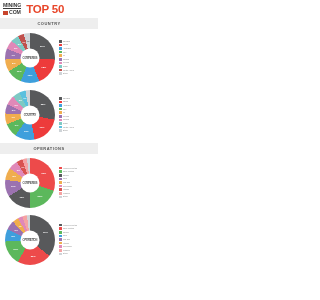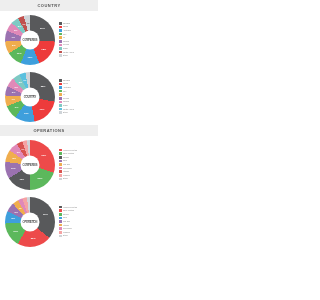--- a/index.html
+++ b/index.html
@@ -189,20 +189,30 @@
     overflow: hidden;
     text-overflow: clip;
     line-height: 3px;
   }
 </style>
 </head>
 <body>
 
 <div class="page">
 
+  <div class="header">
+    <div class="logo">
+      <span class="logo-mining">MINING</span>
+      <span class="logo-bottom">
+        <span class="logo-dot"></span>
+        <span class="logo-com">COM</span>
+      </span>
+    </div>
+    <div class="top50">TOP 50</div>
+  </div>
 
   <div class="section-band">
     <span class="section-band-label">COUNTRY</span>
   </div>
 
   <div class="chart-block">
     <div class="donut-wrap">
       <div class="donut" style="background: conic-gradient(rgb(88, 89, 91) 0%, rgb(88, 89, 91) 26%, rgb(237, 59, 59) 26%, rgb(237, 59, 59) 44%, rgb(62, 159, 220) 44%, rgb(62, 159, 220) 56%, rgb(92, 184, 92) 56%, rgb(92, 184, 92) 66%, rgb(240, 173, 78) 66%, rgb(240, 173, 78) 74%, rgb(155, 114, 176) 74%, rgb(155, 114, 176) 81%, rgb(224, 137, 184) 81%, rgb(224, 137, 184) 87%, rgb(126, 201, 196) 87%, rgb(126, 201, 196) 92%, rgb(192, 80, 77) 92%, rgb(192, 80, 77) 96%, rgb(207, 212, 216) 96%, rgb(207, 212, 216) 100%);">
         <div class="donut-hole">
           <span class="hole-line1">NO. OF</span>

